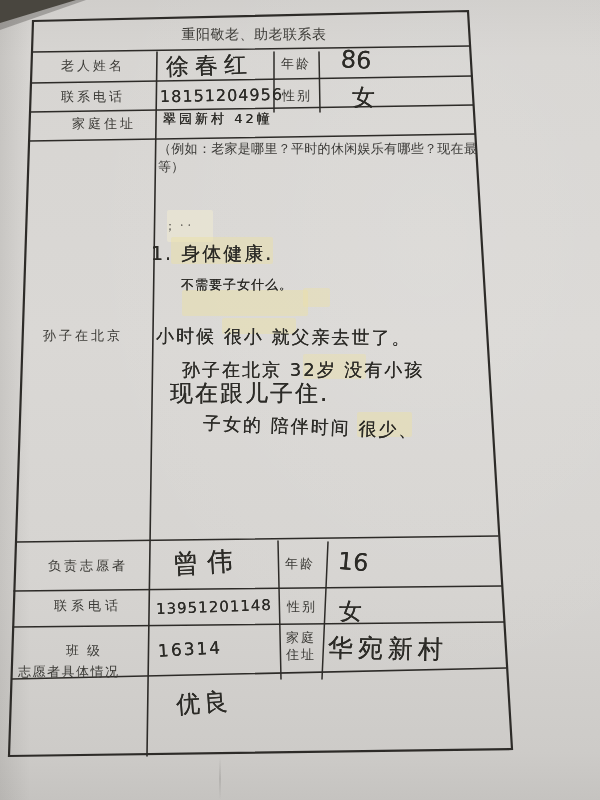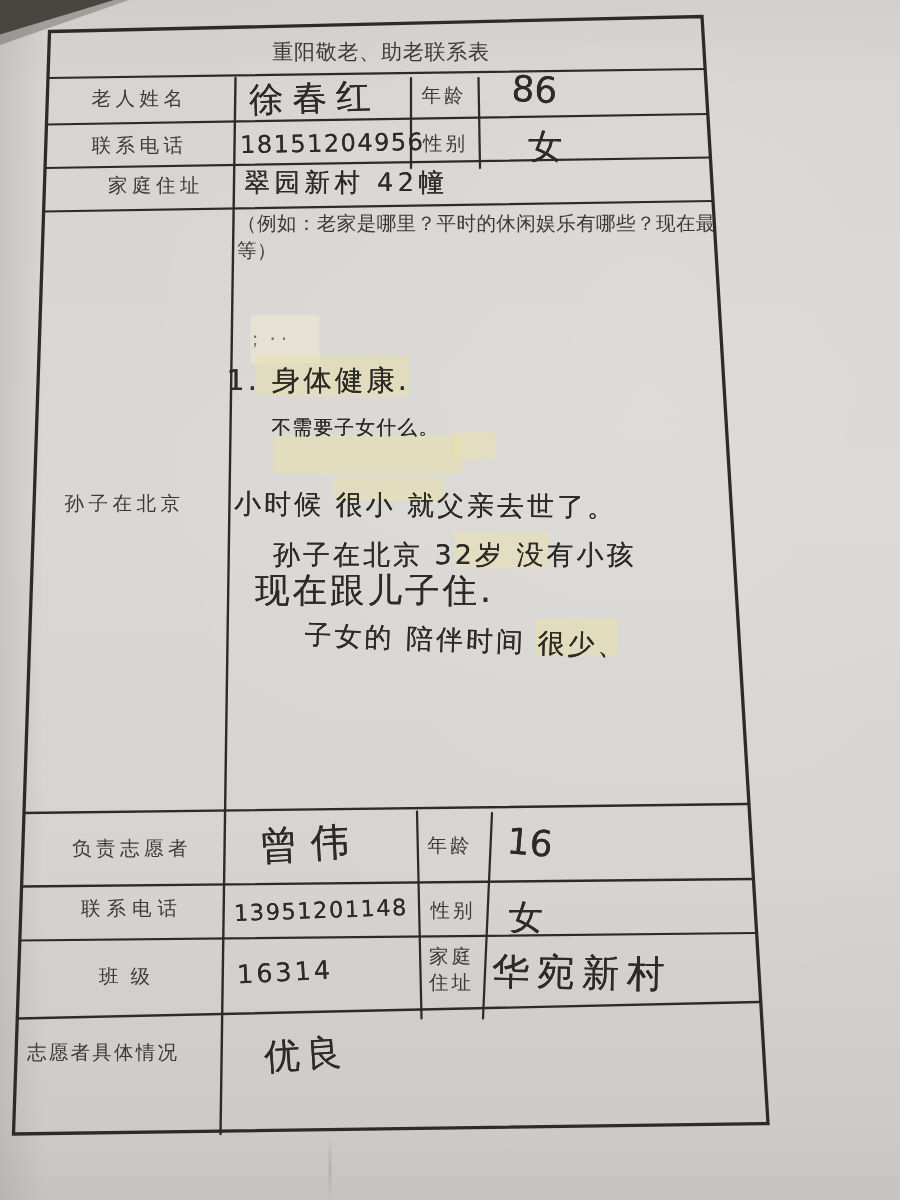--- a/index.html
+++ b/index.html
@@ -80,27 +80,27 @@
 
   <div class="abs lbl" style="left:48px;top:557px;letter-spacing:3px;">负责志愿者</div>
   <div class="abs lbl" style="left:285px;top:555px;letter-spacing:2px;">年龄</div>
   <div class="abs lbl" style="left:54px;top:597px;letter-spacing:4px;">联系电话</div>
   <div class="abs lbl" style="left:287px;top:598px;letter-spacing:2px;">性别</div>
   <div class="abs lbl" style="left:66px;top:642px;letter-spacing:8px;">班级</div>
   <div class="abs" style="left:286px;top:629px;">
     <div class="lbl" style="position:static;letter-spacing:2px;line-height:17px;">家庭</div>
     <div class="lbl" style="position:static;letter-spacing:2px;line-height:17px;">住址</div>
   </div>
-  <div class="abs lbl" style="left:18px;top:693px;letter-spacing:1.5px;">志愿者具体情况</div>
+  <div class="abs lbl" style="left:18px;top:663px;letter-spacing:1.5px;">志愿者具体情况</div>
 
   <div class="abs hand" style="left:166px;top:50px;font-size:23px;letter-spacing:6px;transform:rotate(-2deg);">徐春红</div>
   <div class="abs hand" style="left:341px;top:46px;font-size:24px;transform:rotate(3deg);">86</div>
   <div class="abs hand" style="left:160px;top:86px;font-size:16px;letter-spacing:1px;transform:rotate(-1deg);">18151204956</div>
   <div class="abs hand" style="left:352px;top:82px;font-size:23px;">女</div>
-  <div class="abs hand" style="left:163px;top:110px;font-size:17px;letter-spacing:3px;">翠园新村 42幢</div>
+  <div class="abs hand" style="left:163px;top:110px;font-size:13px;letter-spacing:3px;">翠园新村 42幢</div>
 
   <div class="abs hand" style="left:164px;top:218px;font-size:12px;opacity:.6;">；  ·   ·</div>
   <div class="abs hand" style="left:151px;top:241px;font-size:19px;letter-spacing:2px;">1. 身体健康.</div>
   <div class="abs hand" style="left:181px;top:276px;font-size:13px;letter-spacing:1px;font-family:Liberation Serif, serif;">不需要子女什么。</div>
   <div class="abs hand" style="left:156px;top:325px;font-size:18px;letter-spacing:2px;transform:rotate(0.5deg);">小时候 很小 就父亲去世了。</div>
   <div class="abs hand" style="left:182px;top:358px;font-size:18px;letter-spacing:2px;">孙子在北京 32岁 没有小孩</div>
   <div class="abs hand" style="left:170px;top:378px;font-size:23px;letter-spacing:2px;">现在跟儿子住.</div>
   <div class="abs hand" style="left:203px;top:415px;font-size:18px;letter-spacing:2px;transform:rotate(2deg);">子女的 陪伴时间 很少、</div>
 
   <div class="abs hand" style="left:173px;top:545px;font-size:26px;letter-spacing:8px;transform:rotate(-3deg);">曾伟</div>

